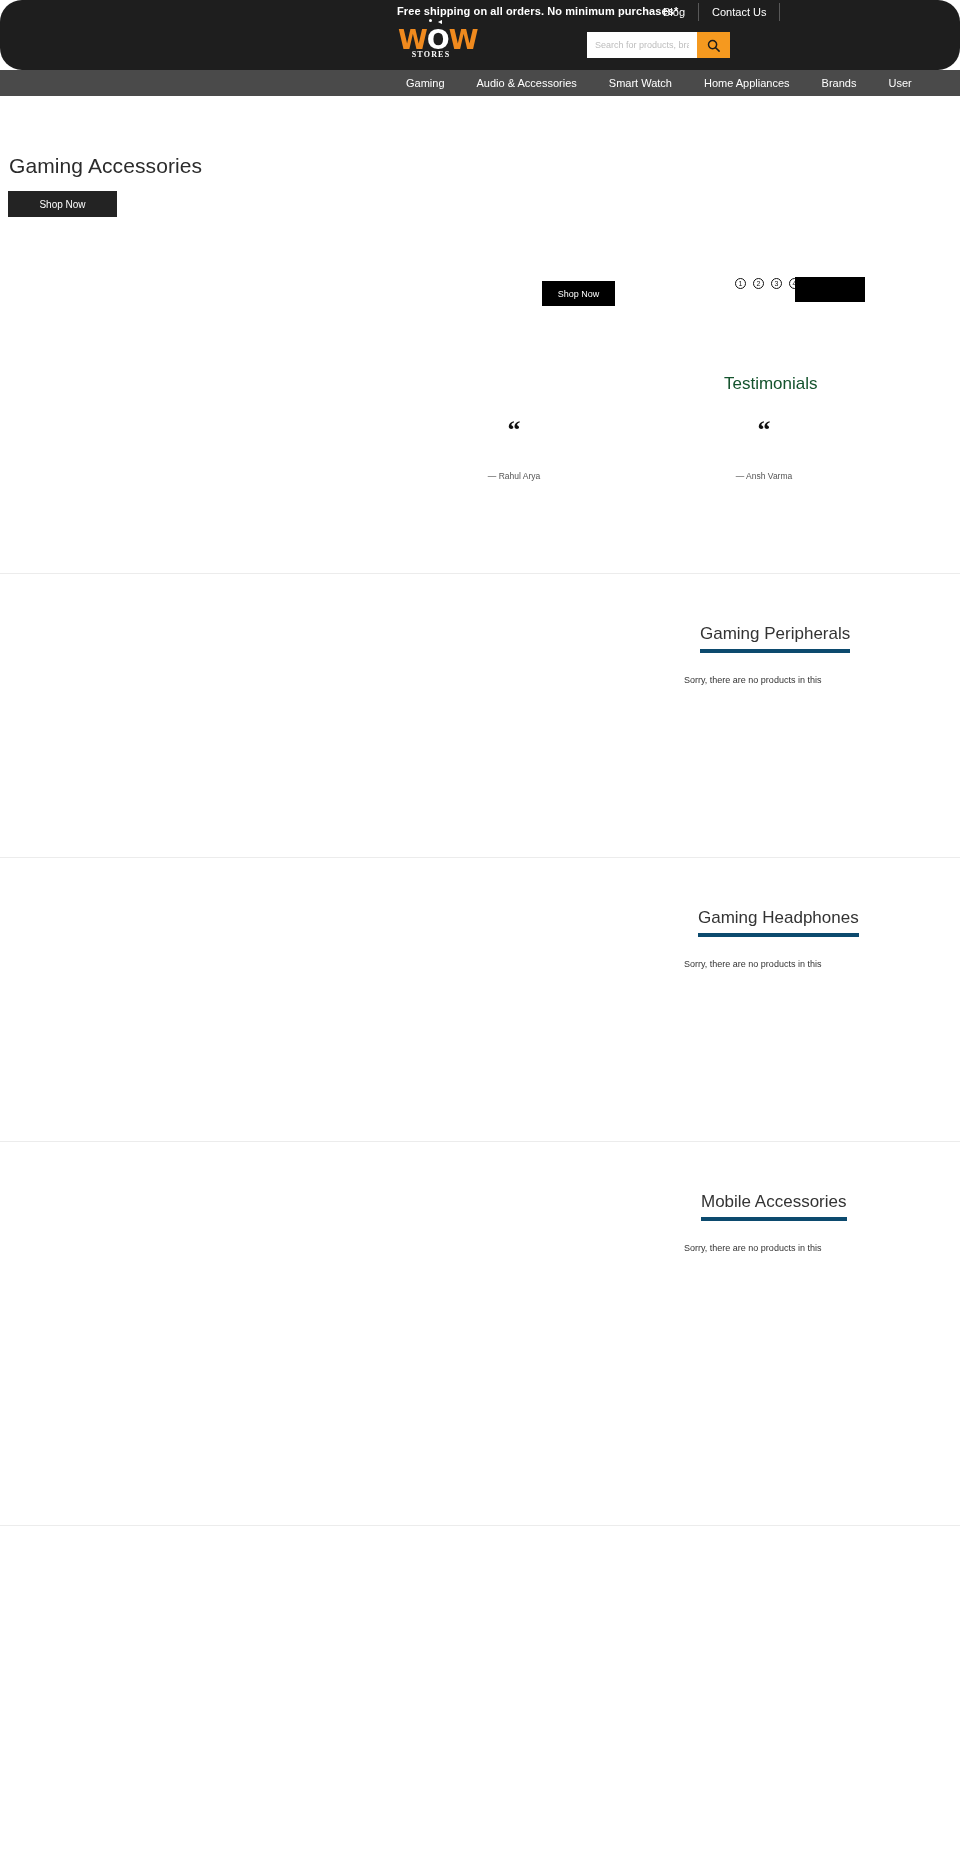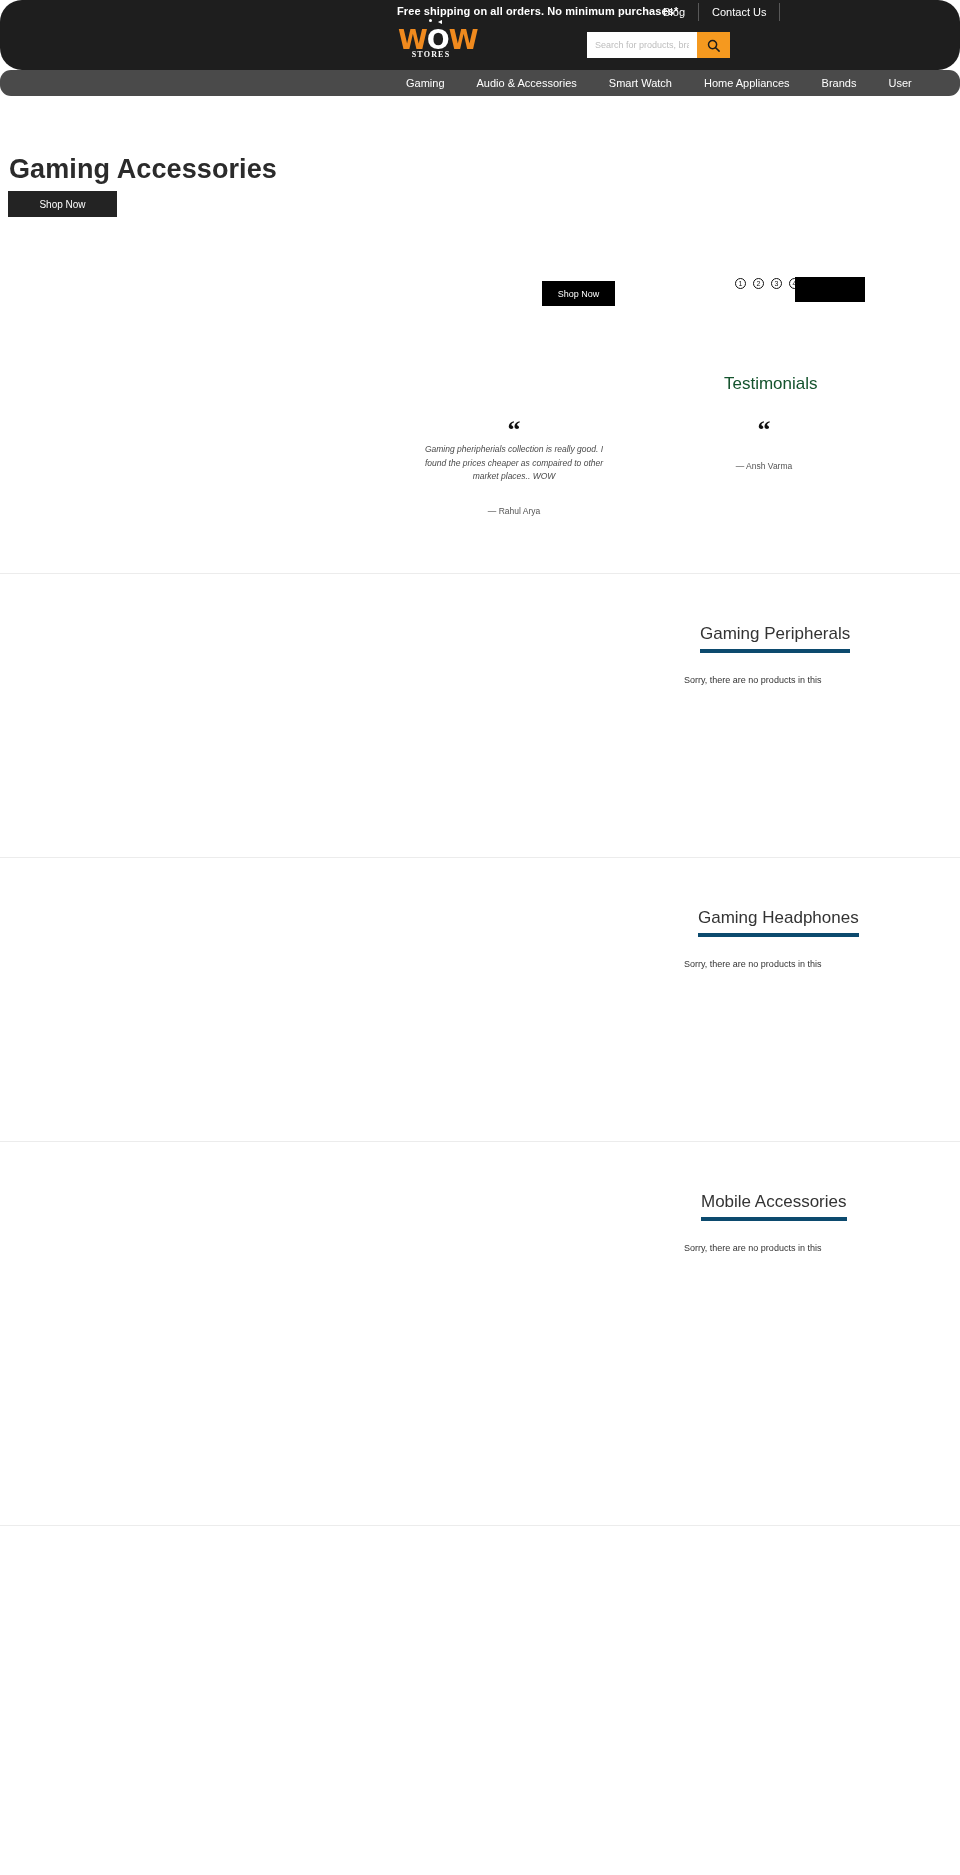--- a/index.html
+++ b/index.html
@@ -80,39 +80,39 @@
     width: 33px; height: 26px; background: #f5991f;
     border: none; cursor: pointer;
     display: flex; align-items: center; justify-content: center;
   }
 
   
   .mainnav {
     position: absolute; top: 70px; left: 0;
     width: 960px; height: 26px;
     background: #4a4a4a;
-    display: flex; align-items: center; border-radius: 11px;
+    display: flex; align-items: center;
   }
   .mainnav .items {
     display: flex; align-items: center;
     margin-left: 390px; height: 26px;
   }
   .mainnav a {
     color: #ffffff; font-size: 11px; text-decoration: none;
     padding: 0 16px; line-height: 26px; white-space: nowrap;
   }
 
   
   .hero {
     position: absolute; top: 96px; left: 0;
     width: 960px; height: 232px; background: #ffffff;
   }
   .hero h1 {
     position: absolute; left: 9px; top: 58px;
-    font-size: 27px; font-weight: bold; color: #2b2b2b;
+    font-size: 21px; font-weight: normal; color: #2b2b2b;
     letter-spacing: .1px;
   }
   .shopnow-sm {
     position: absolute; left: 8px; top: 95px;
     width: 109px; height: 26px;
     background: #232323; color: #ffffff;
     border: none; cursor: pointer;
     font-size: 10px; font-family: "Liberation Sans", sans-serif;
   }
 
@@ -151,21 +151,21 @@
     font-family: "Liberation Serif", serif;
     font-size: 26px; font-weight: bold; color: #111;
     text-align: center; line-height: 26px; height: 22px;
   }
   .qtext {
     font-size: 8.5px; font-style: italic; color: #4a4a4a;
     text-align: center; line-height: 13.5px; margin-top: 4px;
   }
   .qauthor {
     font-size: 8.5px; color: #555; text-align: center;
-    margin-top: 22px;
+    margin-top: 32px;
   }
 
   
   .hr {
     position: absolute; left: 0; width: 960px;
     height: 1px; background: #ececec;
   }
   .cat-title {
     position: absolute;
     font-size: 17px; color: #333333; white-space: nowrap;
@@ -236,21 +236,20 @@
     <span class="dot">2</span>
     <span class="dot">3</span>
     <span class="dot">4</span>
   </div>
   <div class="blackblock"></div>
 
   <div class="testi-title">Testimonials</div>
 
   <div class="quote-col c1">
     <div class="qmark">“</div>
-    <div class="qtext">Gaming pheripherials collection is really good. I found the prices cheaper as compaired to other market places.. WOW</div>
     <div class="qauthor">— Rahul Arya</div>
   </div>
 
   <div class="quote-col c2">
     <div class="qmark">“</div>
     <div class="qauthor">— Ansh Varma</div>
   </div>
 
   <div class="hr" style="top:573px;"></div>
   <div class="cat-title" style="left:700px; top:624px;">Gaming Peripherals</div>

